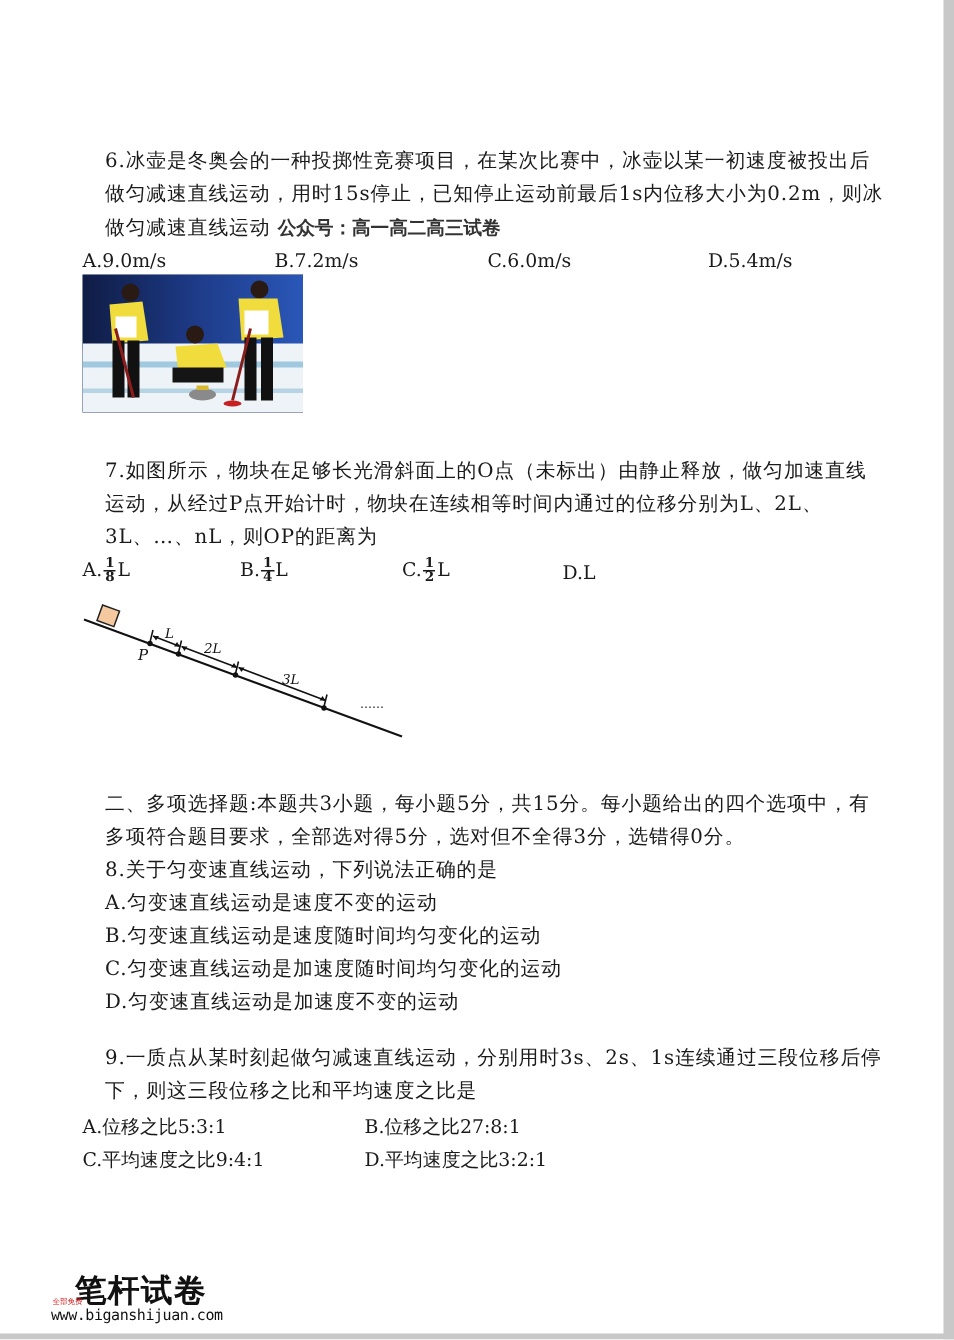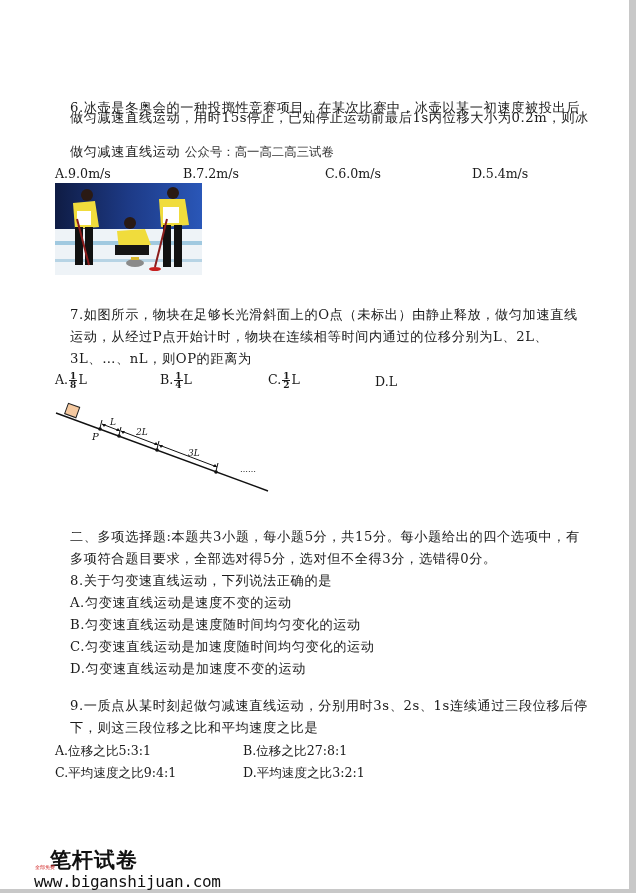--- a/index.html
+++ b/index.html
@@ -10,39 +10,39 @@
     color:#1a1a1a;
   }
   .edge-right { position:absolute; left:629px; top:0; width:7px; height:893px; background:#c8c8c8; }
   .edge-bottom { position:absolute; left:0; top:889px; width:636px; height:4px; background:#c8c8c8; }
   .line {
     position:absolute; left:55px; white-space:nowrap;
     font-size:13.2px; line-height:16px; letter-spacing:0.6px;margin-left:15px;
   }
   .bold { font-weight:normal; }
   .opt { position:absolute; white-space:nowrap; font-size:12.6px; line-height:16px; }
-  .wm { font-family:"DejaVu Sans","Liberation Sans",sans-serif; font-size:12.4px; color:#333; letter-spacing:0; }
+  .wm { font-family:"DejaVu Sans","Liberation Sans",sans-serif; font-size:12.4px; color:#333; letter-spacing:0;font-weight:bold; }
   .frac { display:inline-block; vertical-align:middle; text-align:center; font-size:9px; line-height:8px; font-weight:bold; margin:0 1px; }
   .frac .num { display:block; border-bottom:1px solid #1a1a1a; padding:0 1px; }
   .frac .den { display:block; }
   .photo { position:absolute; left:55px; top:183px; width:147px; height:92px; overflow:hidden; background:#1b2f63; }
   .diagram { position:absolute; left:50px; top:398px; width:230px; height:100px; }
   .footer-logo { position:absolute; left:50px; top:846px; font-family:"DejaVu Sans","Liberation Sans",sans-serif; font-size:21px; font-weight:bold; color:#111; letter-spacing:1px; }
   .footer-badge { position:absolute; left:35px; top:864px; font-size:5px; color:#d02020; font-family:"DejaVu Sans",sans-serif; }
-  .footer-url { position:absolute; left:34px; top:872px; font-family:"DejaVu Sans Mono","Liberation Mono",monospace; font-size:16px; color:#111; letter-spacing:-0.3px; }
+  .footer-url { position:absolute; left:34px; top:872px; font-family:"DejaVu Sans Mono","Liberation Mono",monospace; font-size:10px; color:#111; letter-spacing:-0.3px; }
 </style>
 </head>
 <body>
 
 <div class="edge-right"></div>
 <div class="edge-bottom"></div>
 
 <div>
   <div class="line" style="top:100px">6.冰壶是冬奥会的一种投掷性竞赛项目，在某次比赛中，冰壶以某一初速度被投出后</div>
-  <div class="line" style="top:110px">做匀减速直线运动，用时15s停止，已知停止运动前最后1s内位移大小为0.2m，则冰</div>
+  <div class="line" style="top:122px">做匀减速直线运动，用时15s停止，已知停止运动前最后1s内位移大小为0.2m，则冰</div>
   <div class="line" style="top:144px">
     <span>做匀减速直线运动</span>
     <span class="wm">公众号：高一高二高三试卷</span>
   </div>
   <div class="opt" style="left:55px;top:166px">A.9.0m/s</div>
   <div class="opt" style="left:183px;top:166px">B.7.2m/s</div>
   <div class="opt" style="left:325px;top:166px">C.6.0m/s</div>
   <div class="opt" style="left:472px;top:166px">D.5.4m/s</div>
 
   <div class="photo">

